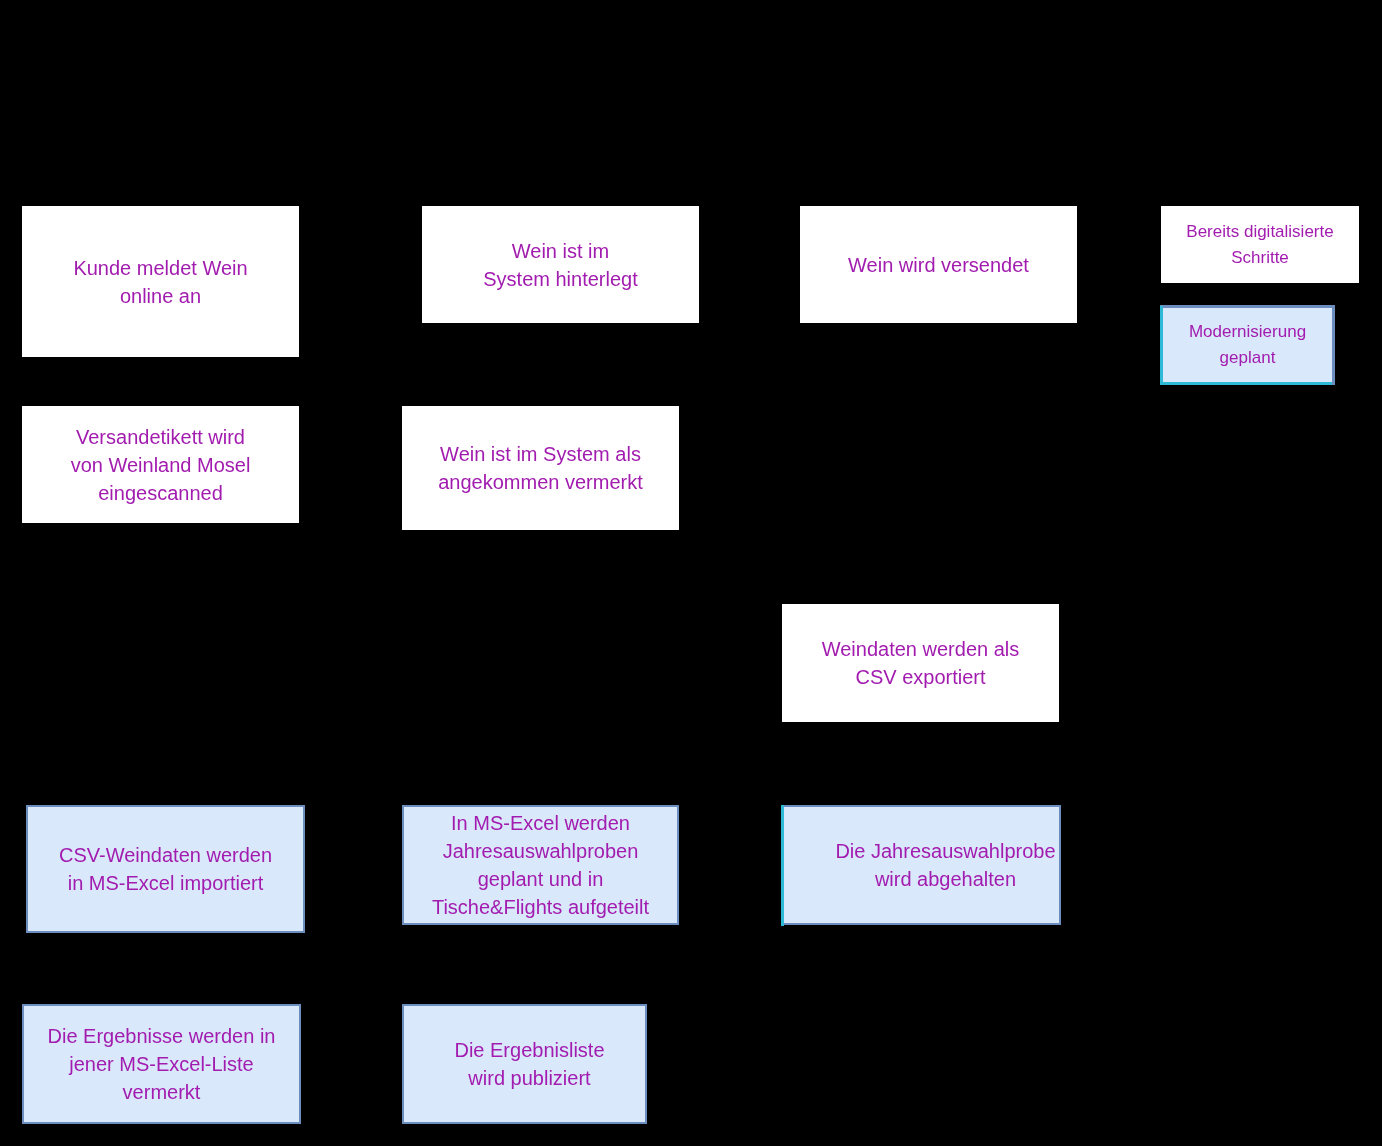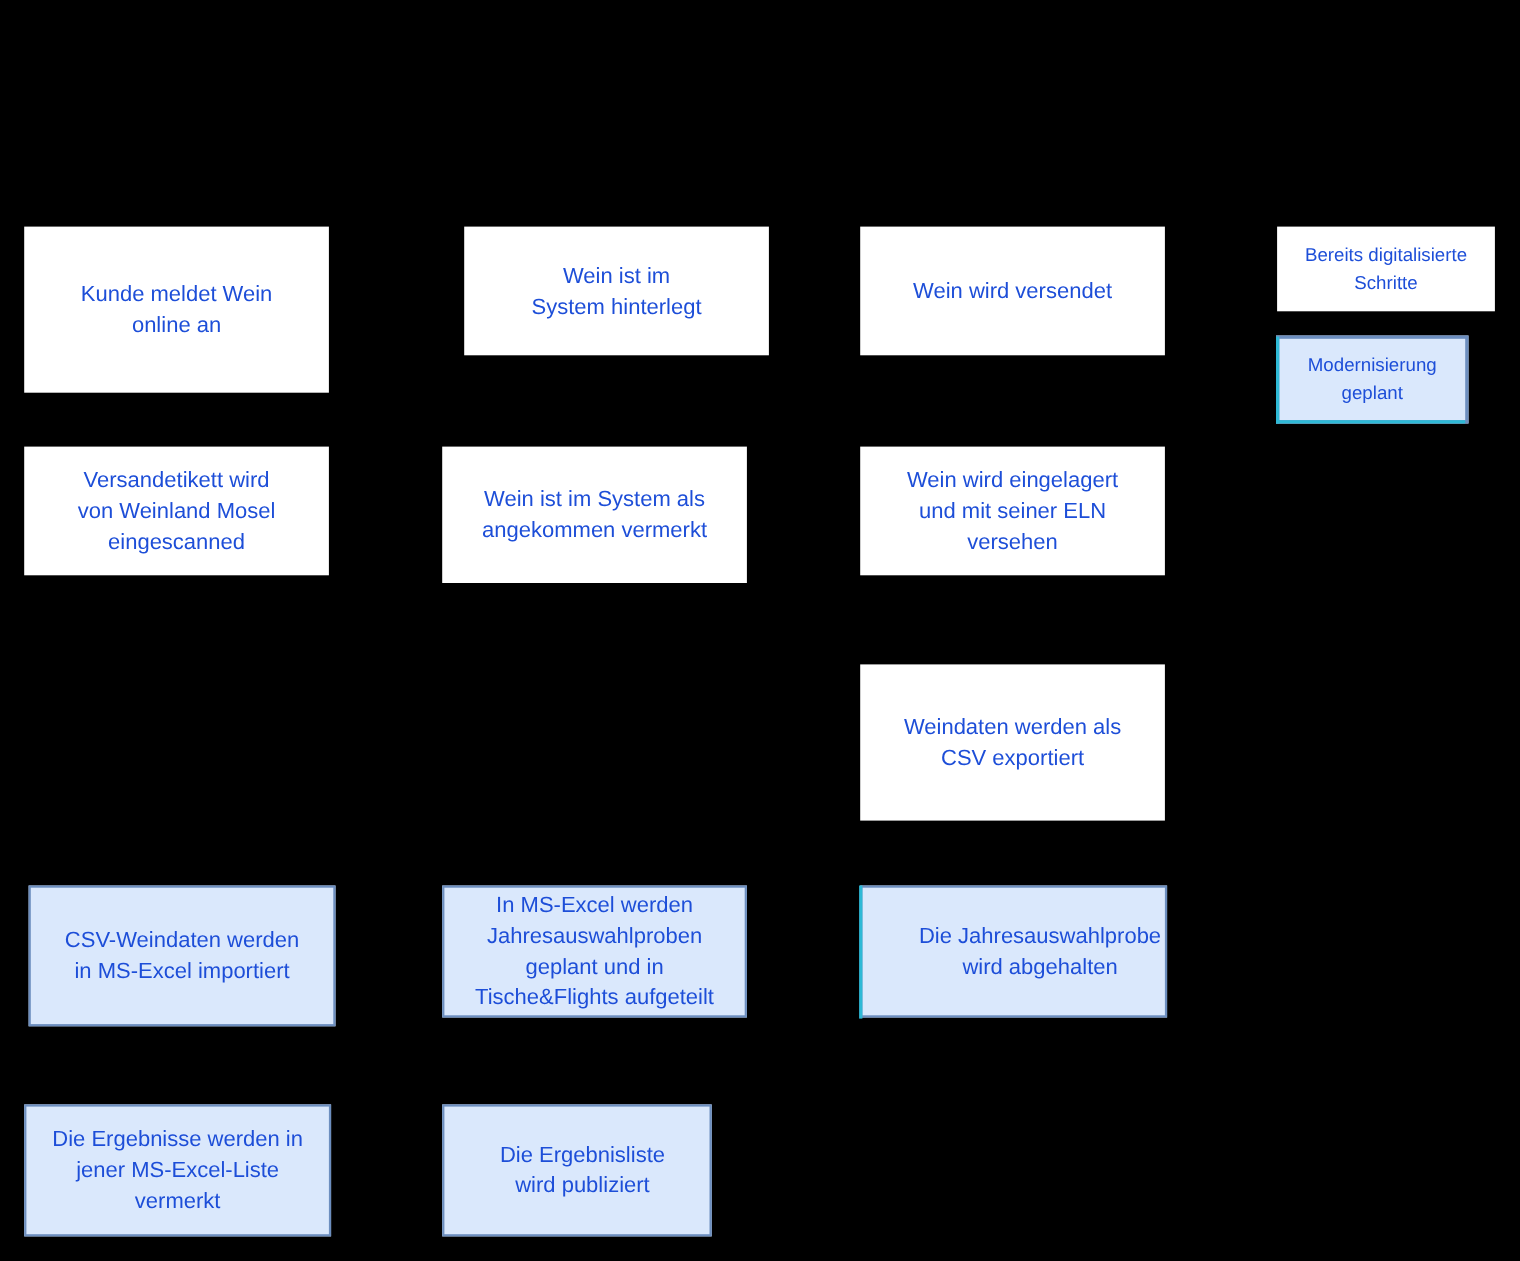--- a/index.html
+++ b/index.html
@@ -15,21 +15,21 @@
     background: #000000;
     overflow: hidden;
   }
   .node {
     position: absolute;
     display: flex;
     align-items: center;
     justify-content: center;
     text-align: center;
     box-sizing: border-box;
-    color: #1d4ed8;
+    color: #a21caf;
     font-size: 20px;
     line-height: 28px;
   }
   .node .label {
     white-space: pre-line;
     width: 100%;
     padding: 0 3px;
   }
   .node.done {
     background: #ffffff;
@@ -70,42 +70,36 @@
     <div class="node done" style="left: 22px; top: 206px; width: 277px; height: 151px;">
 
     <span class="label">Kunde meldet Wein
 online an</span>
   </div>
     <div class="node done" style="left: 422px; top: 206px; width: 277px; height: 117px;">
 
     <span class="label">Wein ist im
 System hinterlegt</span>
   </div>
-    <div class="node done" style="left: 782px; top: 206px; width: 277px; height: 117px;">
+    <div class="node done" style="left: 800px; top: 206px; width: 277px; height: 117px;">
 
     <span class="label">Wein wird versendet</span>
   </div>
     <div class="node done" style="left: 22px; top: 406px; width: 277px; height: 117px;">
 
     <span class="label">Versandetikett wird
 von Weinland Mosel
 eingescanned</span>
   </div>
     <div class="node done" style="left: 402px; top: 406px; width: 277px; height: 124px;">
 
     <span class="label">Wein ist im System als
 angekommen vermerkt</span>
   </div>
-    <div class="node done" style="left: 782px; top: 406px; width: 277px; height: 117px;">
-
-    <span class="label">Wein wird eingelagert
-und mit seiner ELN
-versehen</span>
-  </div>
-    <div class="node done" style="left: 782px; top: 604px; width: 277px; height: 142px;">
+    <div class="node done" style="left: 782px; top: 604px; width: 277px; height: 118px;">
 
     <span class="label">Weindaten werden als
 CSV exportiert</span>
   </div>
     <div class="node planned" style="left: 26px; top: 805px; width: 279px; height: 128px;">
 
     <span class="label">CSV-Weindaten werden
 in MS-Excel importiert</span>
   </div>
     <div class="node planned" style="left: 402px; top: 805px; width: 277px; height: 120px;">

